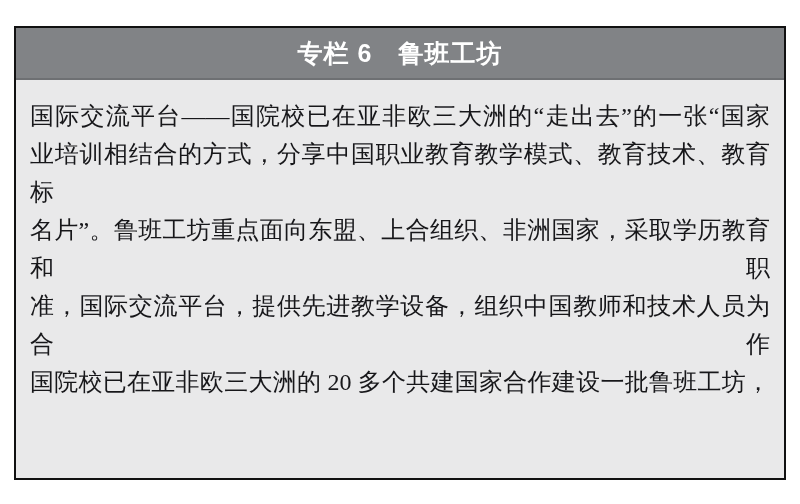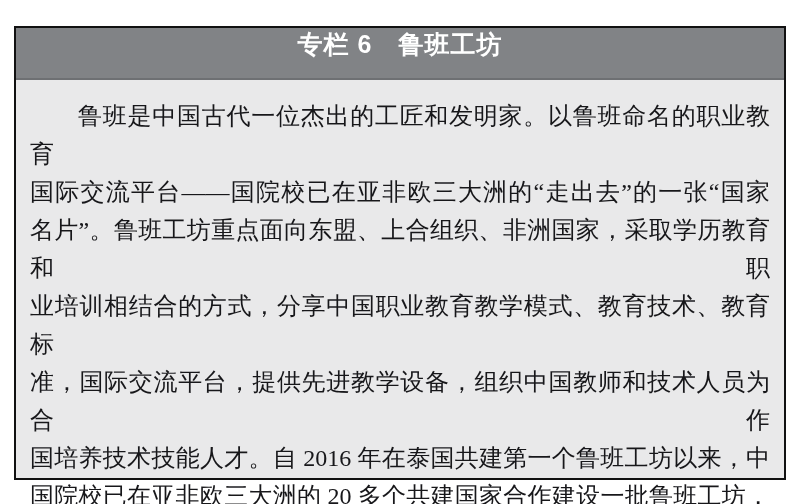--- a/index.html
+++ b/index.html
@@ -19,20 +19,21 @@
     height: 454px;
     box-sizing: border-box;
     border: 2px solid #111111;
     background: #e9e9ea;
   }
   .panel-header {
     height: 50px;
     background: #818386;
     border-bottom: 2px solid #6e7073;
     display: flex;
+    align-items: center;
     justify-content: center;
   }
   .panel-title {
     color: #ffffff;
     font-family: "Liberation Sans", "DejaVu Sans", sans-serif;
     font-weight: 700;
     font-size: 25px;
     letter-spacing: 1px;
     white-space: pre;
   }
@@ -52,22 +53,20 @@
 </style>
 </head>
 <body>
 
 <div class="page">
   <div class="panel">
     <div class="panel-header">
       <span class="panel-title">专栏 6　鲁班工坊</span>
     </div>
     <div class="panel-body">
-        <p class="bodyline first">鲁班是中国古代一位杰出的工匠和发明家。以鲁班命名的职业教育</p>
         <p class="bodyline">国际交流平台——国院校已在亚非欧三大洲的“走出去”的一张“国家</p>
+        <p class="bodyline">业培训相结合的方式，分享中国职业教育教学模式、教育技术、教育标</p>
         <p class="bodyline">名片”。鲁班工坊重点面向东盟、上合组织、非洲国家，采取学历教育和职</p>
-        <p class="bodyline">业培训相结合的方式，分享中国职业教育教学模式、教育技术、教育标</p>
         <p class="bodyline">准，国际交流平台，提供先进教学设备，组织中国教师和技术人员为合作</p>
-        <p class="bodyline">国培养技术技能人才。自 2016 年在泰国共建第一个鲁班工坊以来，中</p>
         <p class="bodyline">国院校已在亚非欧三大洲的 20 多个共建国家合作建设一批鲁班工坊，</p>
       </div>
   </div>
 </div>
 
 </body></html>

